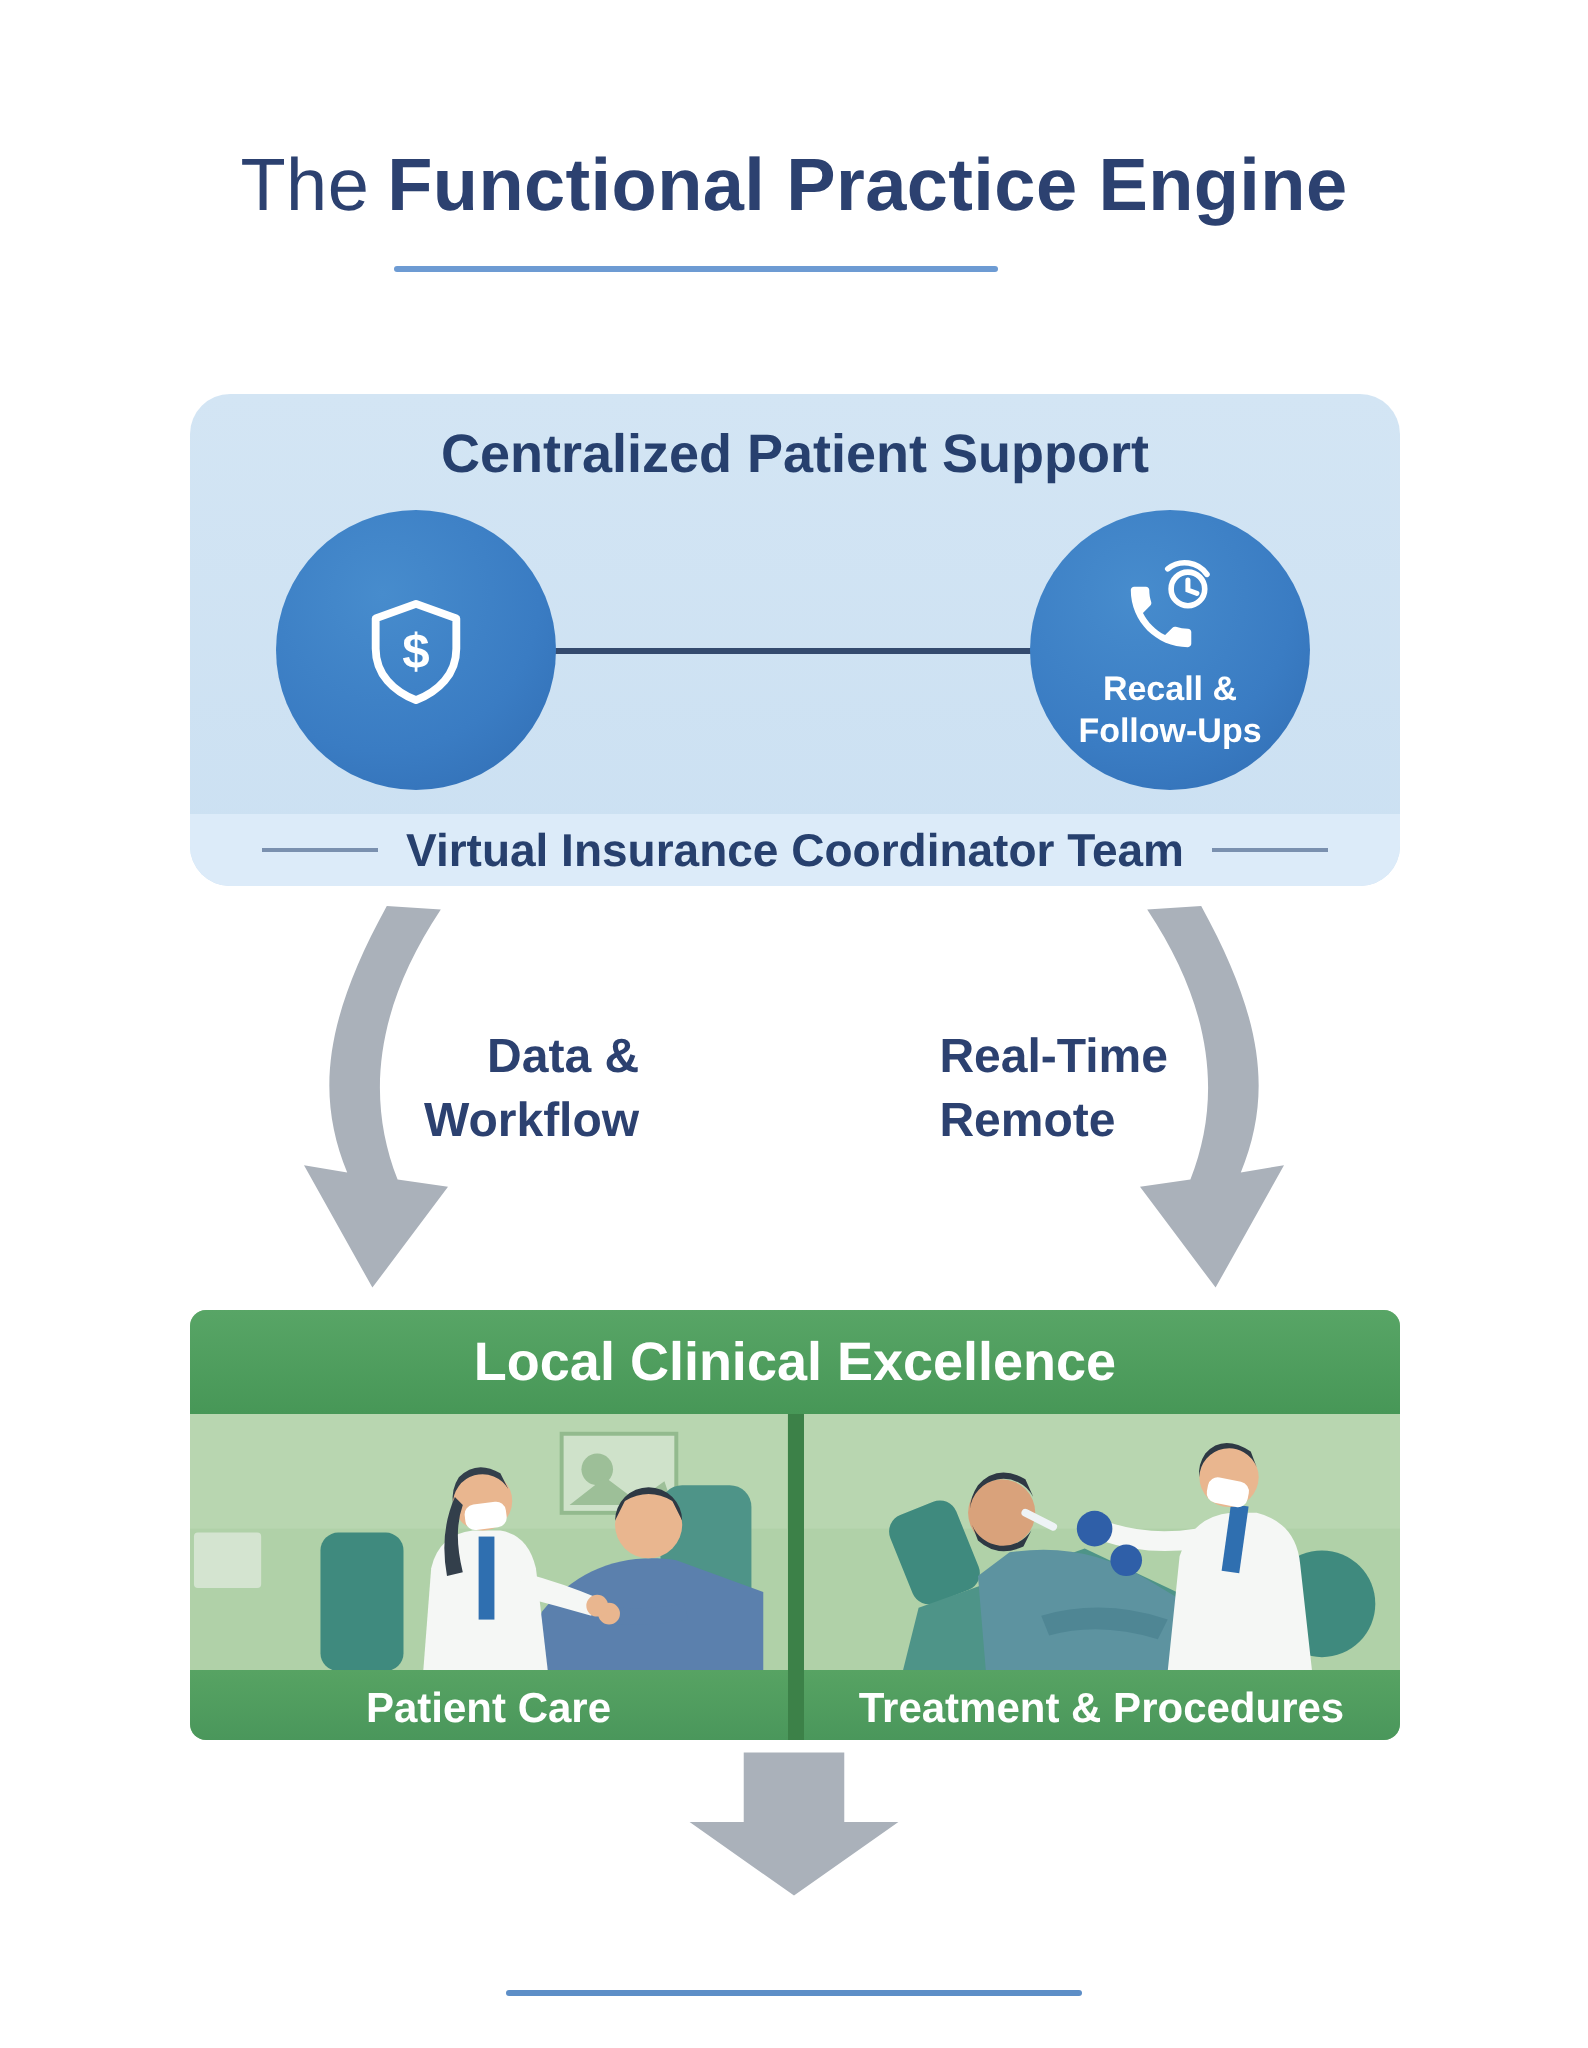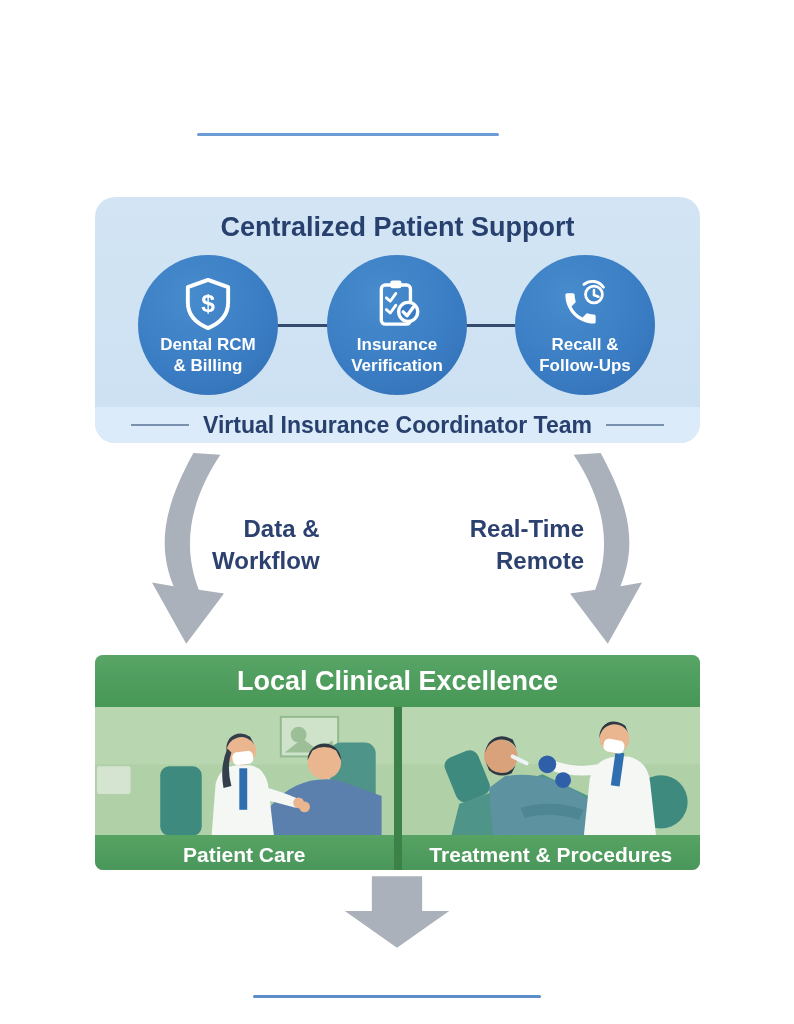--- a/index.html
+++ b/index.html
@@ -57,21 +57,21 @@
   .team-text{font-size:23px;font-weight:700;color:#27406e;}
 
   
   .flow-arrow{position:absolute;width:108px;height:200px;}
   .flow-arrow.left{left:143px;top:452px;}
   .flow-arrow.right{left:543px;top:452px;transform:scaleX(-1);}
   .flow-label{
     position:absolute;top:513px;font-size:24px;font-weight:700;color:#2c4170;line-height:1.35;
   }
   .flow-label.left{left:212px;text-align:right;}
-  .flow-label.right{right:210px;text-align:right;}
+  .flow-label.right{right:210px;text-align:left;}
 
   
   .clinical-box{
     position:absolute;left:95px;top:655px;width:605px;height:215px;
     border-radius:8px;overflow:hidden;background:#aed0a6;
     display:flex;flex-direction:column;
   }
   .clinical-heading{
     height:52px;line-height:52px;text-align:center;color:#ffffff;
     font-size:27px;font-weight:700;
@@ -98,53 +98,38 @@
   .outcome-underline{
     position:absolute;top:995px;left:50%;transform:translateX(-50%);
     width:288px;height:3px;background:#5d8ec7;border-radius:2px;
   }
 </style>
 </head>
 <body>
 
 <div class="page">
 
+  <div class="title">
+    <span class="prefix">The</span><span class="main">Functional Practice Engine</span>
+  </div>
   <div class="title-underline"></div>
 
   <div class="remote-box">
     <div class="remote-heading">Centralized Patient Support</div>
 
     <div class="circles-row">
       <div class="connector"></div>
 
       <div class="service-circle c1">
         <svg viewBox="0 0 100 100">
           <path d="M50 7 L86 20 V47 C86 70 70 85 50 93 C30 85 14 70 14 47 V20 Z" fill="none" stroke="#ffffff" stroke-width="7" stroke-linejoin="round"></path>
           <text x="50" y="64" text-anchor="middle" font-size="44" font-weight="bold" fill="#ffffff" font-family="Liberation Sans, sans-serif">$</text>
         </svg>
-        <div class="service-label">
-          <div>Dental RCM</div>
-          <div>&amp; Billing</div>
-        </div>
-      </div>
-
-      <div class="service-circle c2">
-        <svg viewBox="0 0 100 100">
-          <rect x="22" y="16" width="52" height="70" rx="7" fill="none" stroke="#ffffff" stroke-width="6"></rect>
-          <rect x="38" y="8" width="20" height="14" rx="4" fill="#ffffff"></rect>
-          <polyline points="31,39 38,45 48,31" stroke="#ffffff" stroke-width="5" fill="none" stroke-linecap="round" stroke-linejoin="round"></polyline>
-          <polyline points="31,60 38,66 48,52" stroke="#ffffff" stroke-width="5" fill="none" stroke-linecap="round" stroke-linejoin="round"></polyline>
-          <circle cx="70" cy="64" r="17" fill="#3a7cc3" stroke="#ffffff" stroke-width="6"></circle>
-          <polyline points="61,64 68,71 79,56" stroke="#ffffff" stroke-width="6" fill="none" stroke-linecap="round" stroke-linejoin="round"></polyline>
-        </svg>
-        <div class="service-label">
-          <div>Insurance</div>
-          <div>Verification</div>
-        </div>
-      </div>
+      </div>
+
 
       <div class="service-circle c3">
         <svg viewBox="0 0 100 100">
           <path d="M83 20 A24 24 0 0 0 48 15" fill="none" stroke="#ffffff" stroke-width="5" stroke-linecap="round"></path>
           <circle cx="66" cy="33" r="15" fill="none" stroke="#ffffff" stroke-width="5"></circle>
           <polyline points="66,25 66,34 74,37" stroke="#ffffff" stroke-width="4.5" fill="none" stroke-linecap="round"></polyline>
           <path transform="translate(6,22) scale(3.0)" fill="#ffffff" d="M6.62 10.79c1.44 2.83 3.76 5.14 6.59 6.59l2.2-2.2c.27-.27.67-.36 1.02-.24 1.12.37 2.33.57 3.57.57.55 0 1 .45 1 1V20c0 .55-.45 1-1 1-9.39 0-17-7.61-17-17 0-.55.45-1 1-1h3.5c.55 0 1 .45 1 1 0 1.25.2 2.45.57 3.57.11.35.03.74-.25 1.02l-2.2 2.2z"></path>
         </svg>
         <div class="service-label">
           <div>Recall &amp;</div>

